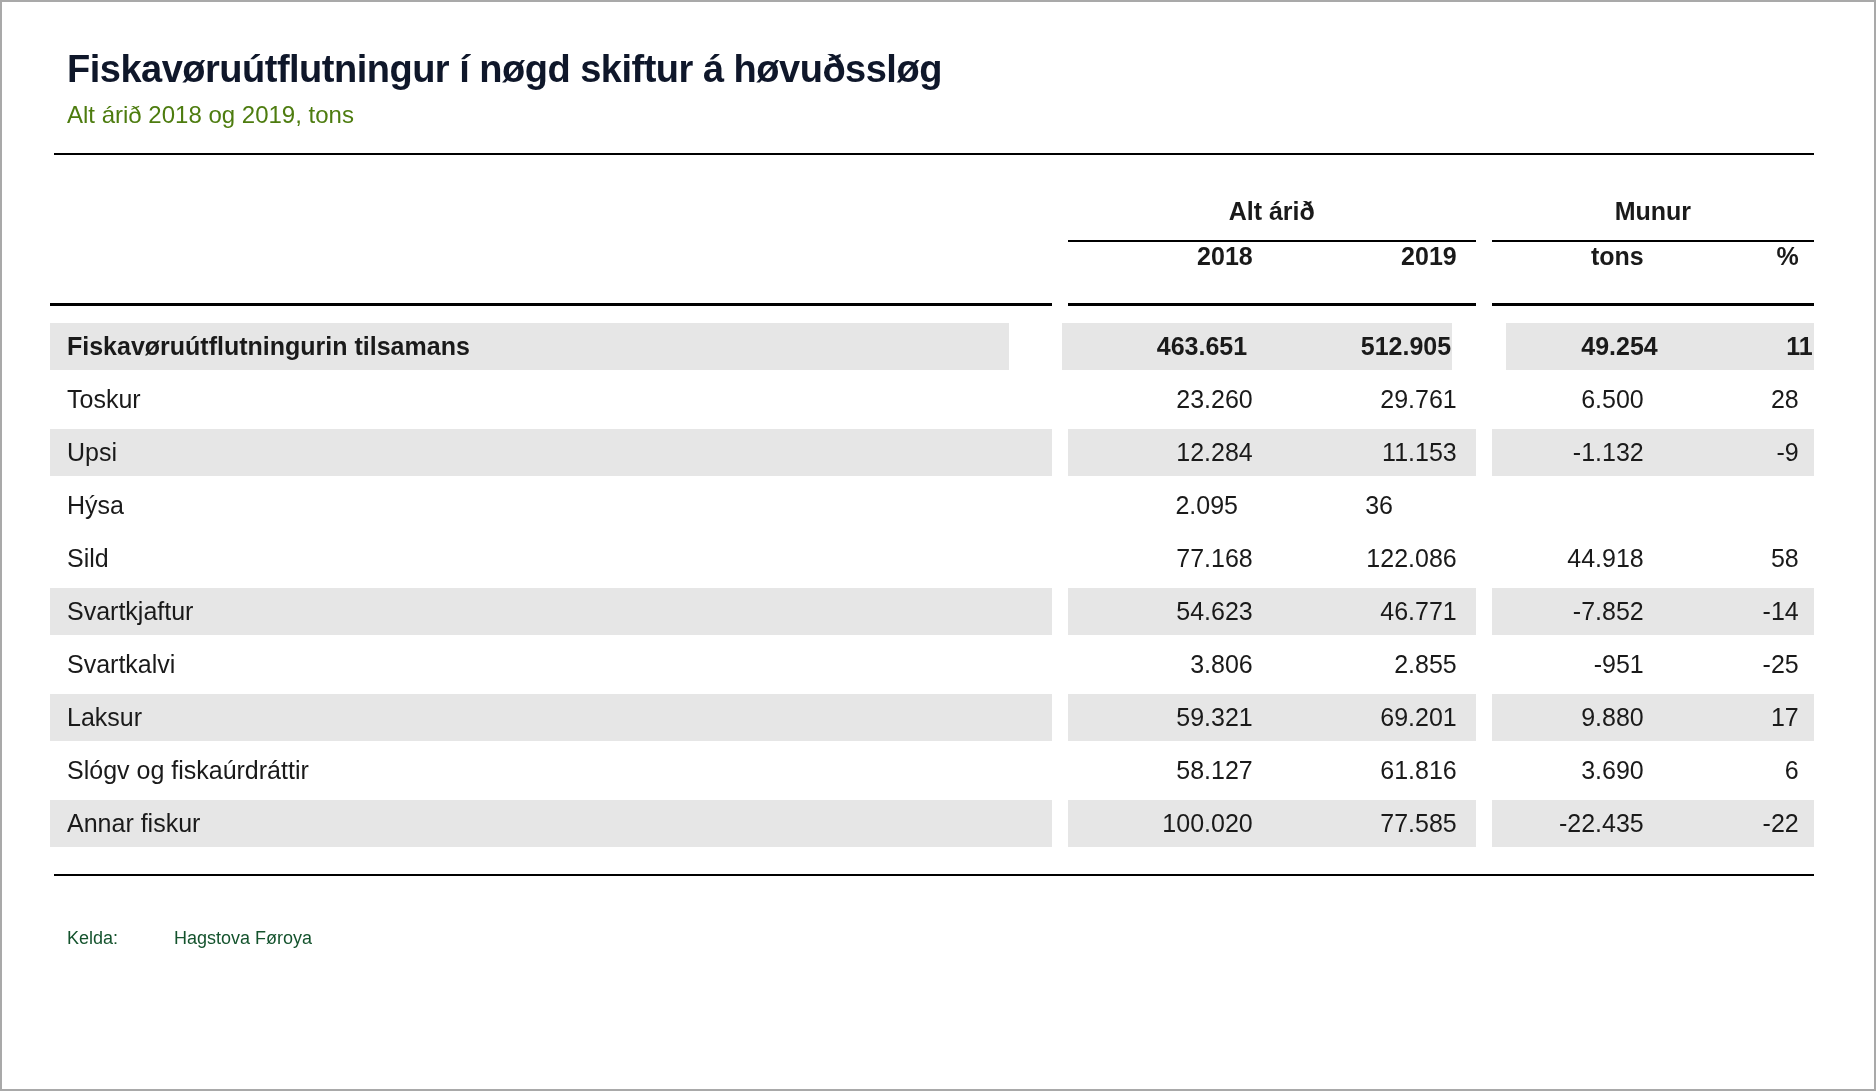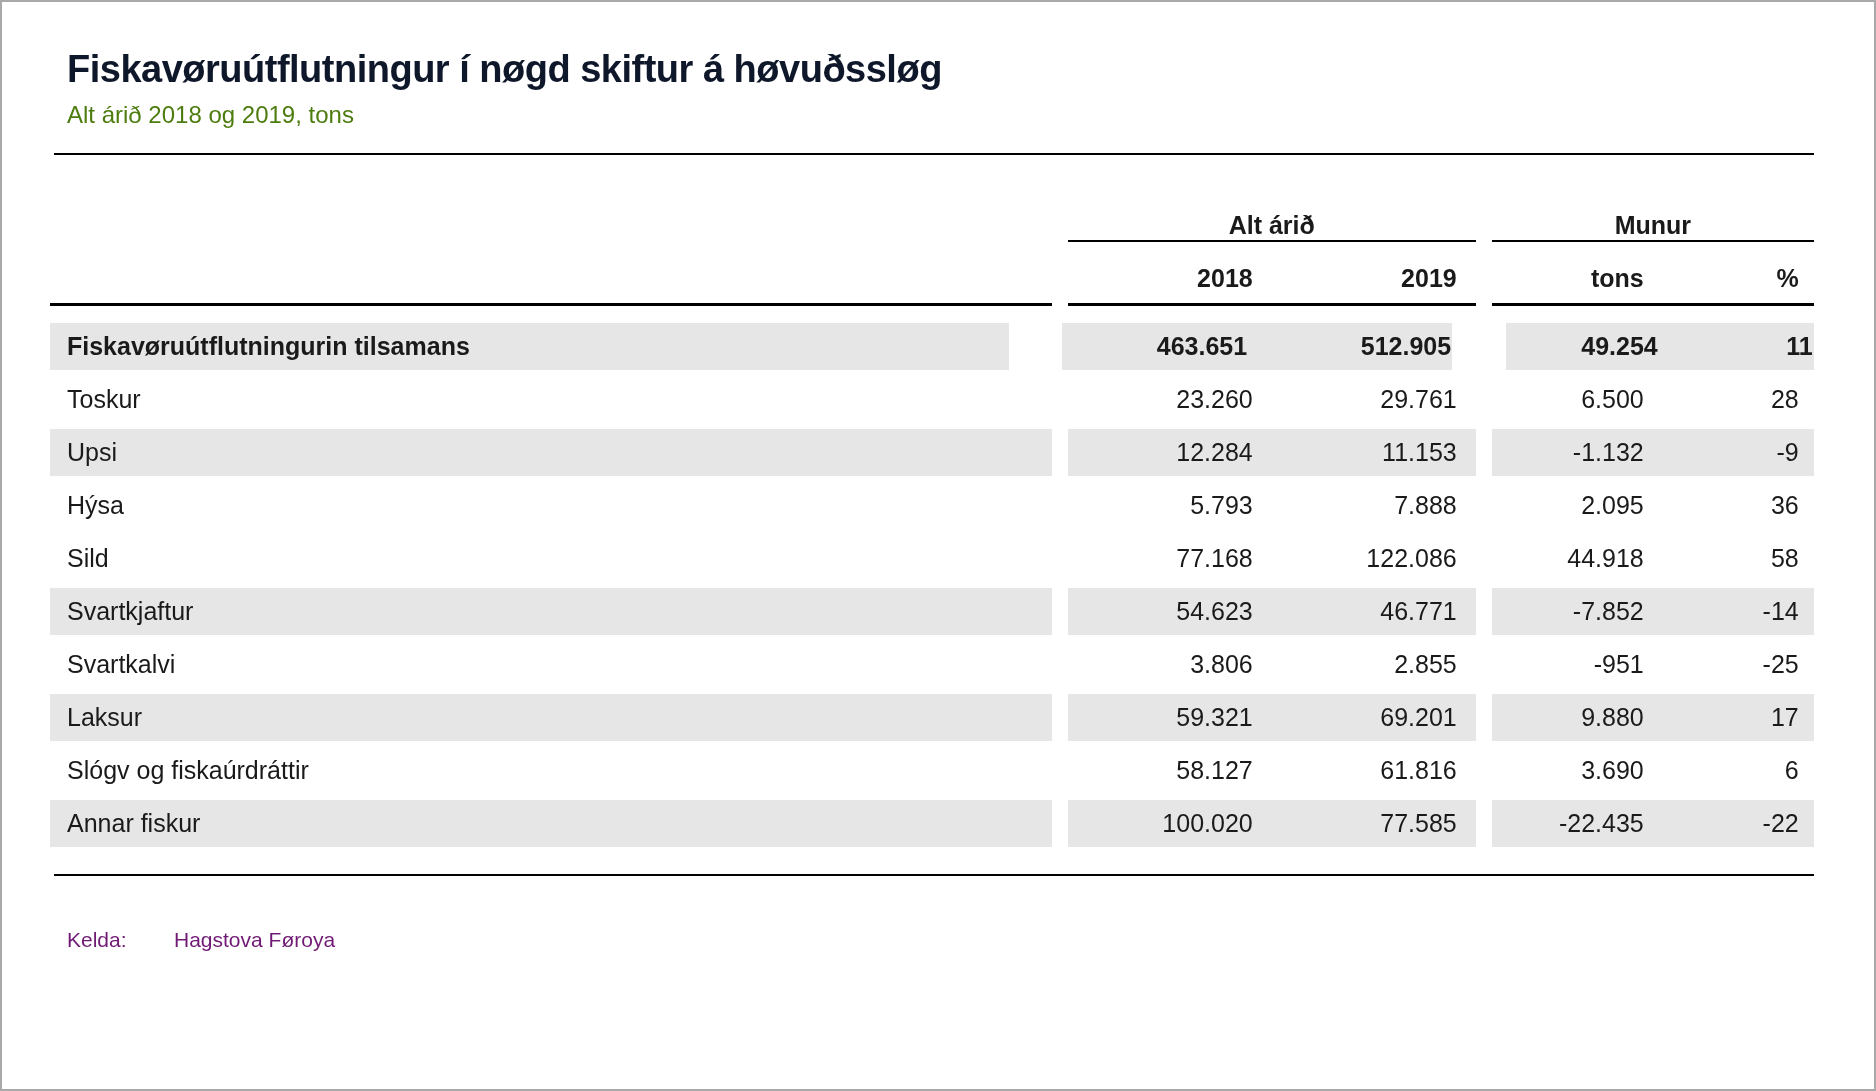--- a/index.html
+++ b/index.html
@@ -39,26 +39,27 @@
   .c-2018 { width:185px; }
   .c-2019 { width:204px; }
   .c-tons { width:152px; }
   .c-pct  { width:155px; }
 
   
   .group-row { height:87px; }
   .group-row .g {
     border-bottom:2px solid #000;
     display:flex; align-items:flex-end; justify-content:center;
+    padding-bottom:14px;
     font-size:25px; font-weight:bold;
   }
   .cols-row { height:64px; }
   .cols-row .hb {
     border-bottom:3px solid #000;
-    display:flex; align-items:flex-end;
+    display:flex; 
     padding-bottom:10px;
     font-size:25px; font-weight:bold;
   }
   .cols-row .blk-label.hb { border-bottom:3px solid #000; }
 
   
   .tbody { margin-top:14px; }
   .trow { height:53px; font-size:25px; }
   .trow .blk-label, .trow .blk-years, .trow .blk-munur {
     margin:3px 0; display:flex; align-items:center;
@@ -67,21 +68,21 @@
   .trow.shaded .blk-label,
   .trow.shaded .blk-years,
   .trow.shaded .blk-munur { background:#e6e6e6; }
   .trow.bold { font-weight:bold;gap:19px; }
   .trow .cell { line-height:47px; }
 
   .bottom-rule { margin-top:24px; }
 
   .source {
     margin:52px 0 0 17px;
-    font-size:21px; color:#701a75;
+    font-size:18px; color:#14532d;
   }
   .source .slabel { display:inline-block; width:107px; }
 </style>
 </head>
 <body>
 
 <div class="page">
   <div class="content">
 
     <div class="title">Fiskavøruútflutningur í nøgd skiftur á høvuðssløg</div>
@@ -147,24 +148,20 @@
         </div>
         <div class="gap"></div>
         <div class="blk-munur">
           <span class="cell c-tons">-1.132</span>
           <span class="cell c-pct">-9</span>
         </div>
       </div>
         <div class="row-grid trow">
         <div class="blk-label">Hýsa</div>
         <div class="gap"></div>
-        <div class="blk-years">
-          <span class="cell c-2018">5.793</span>
-          <span class="cell c-2019">7.888</span>
-        </div>
         <div class="gap"></div>
         <div class="blk-munur">
           <span class="cell c-tons">2.095</span>
           <span class="cell c-pct">36</span>
         </div>
       </div>
         <div class="row-grid trow">
         <div class="blk-label">Sild</div>
         <div class="gap"></div>
         <div class="blk-years">

